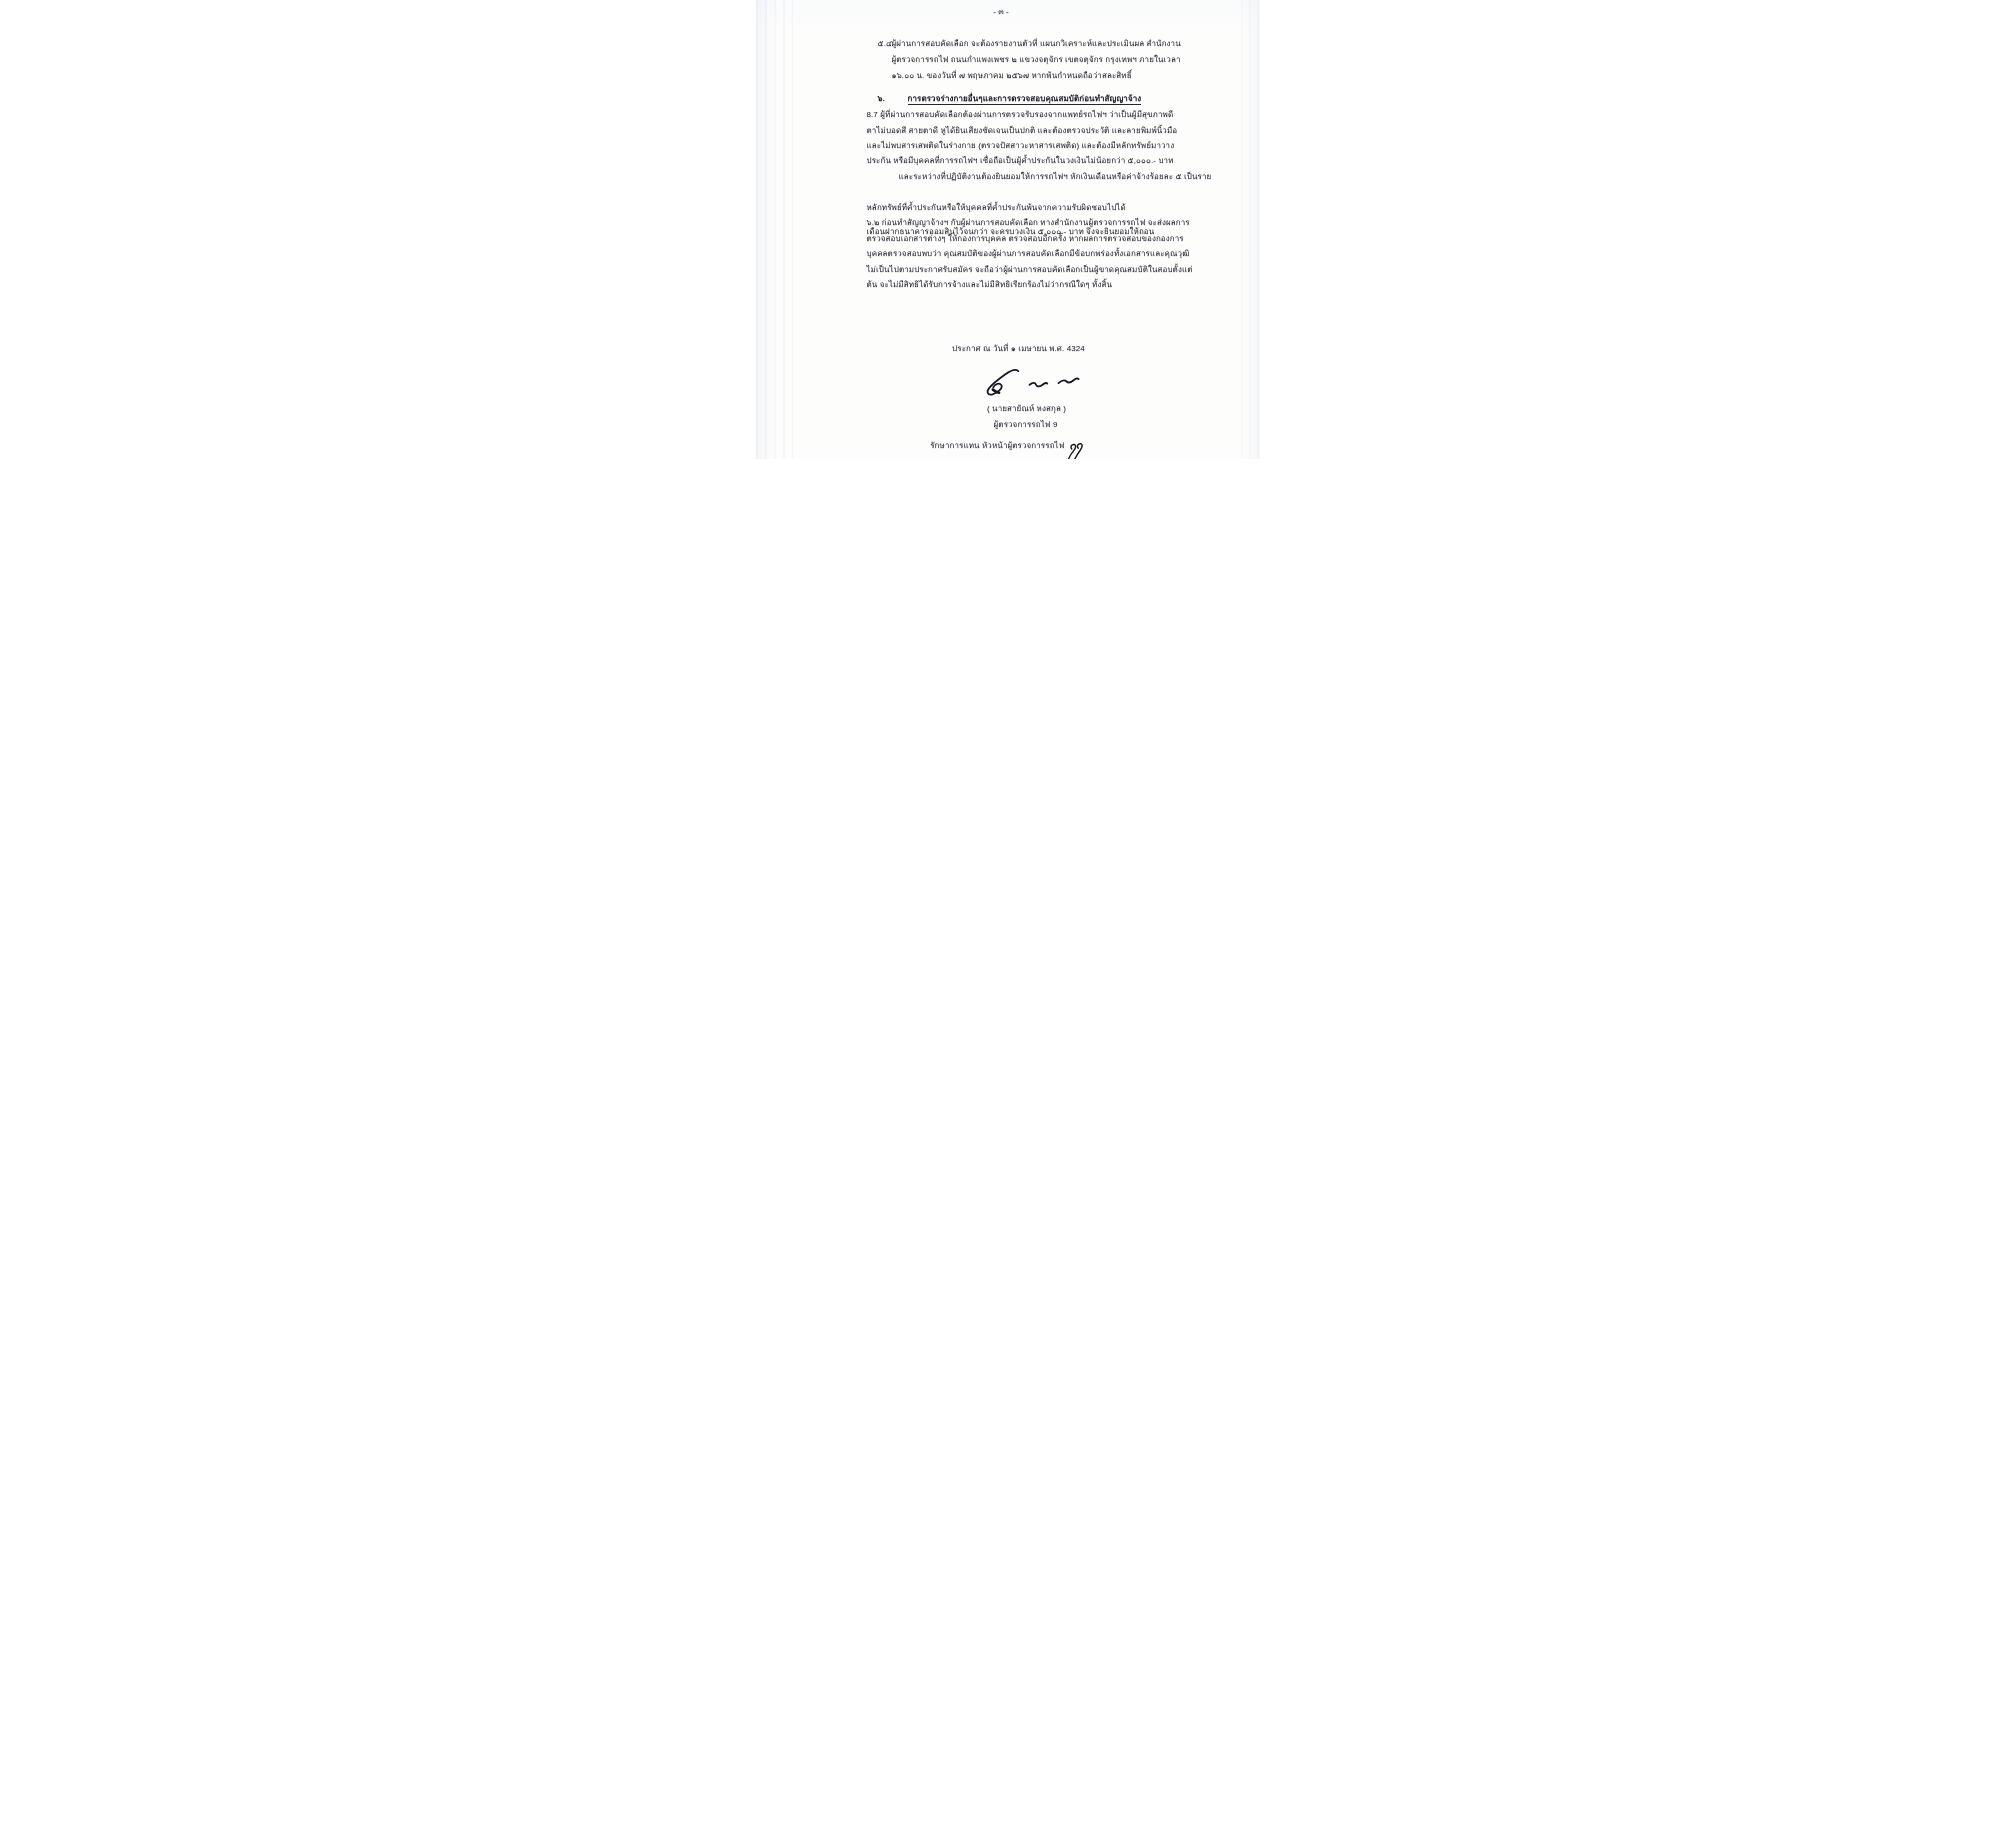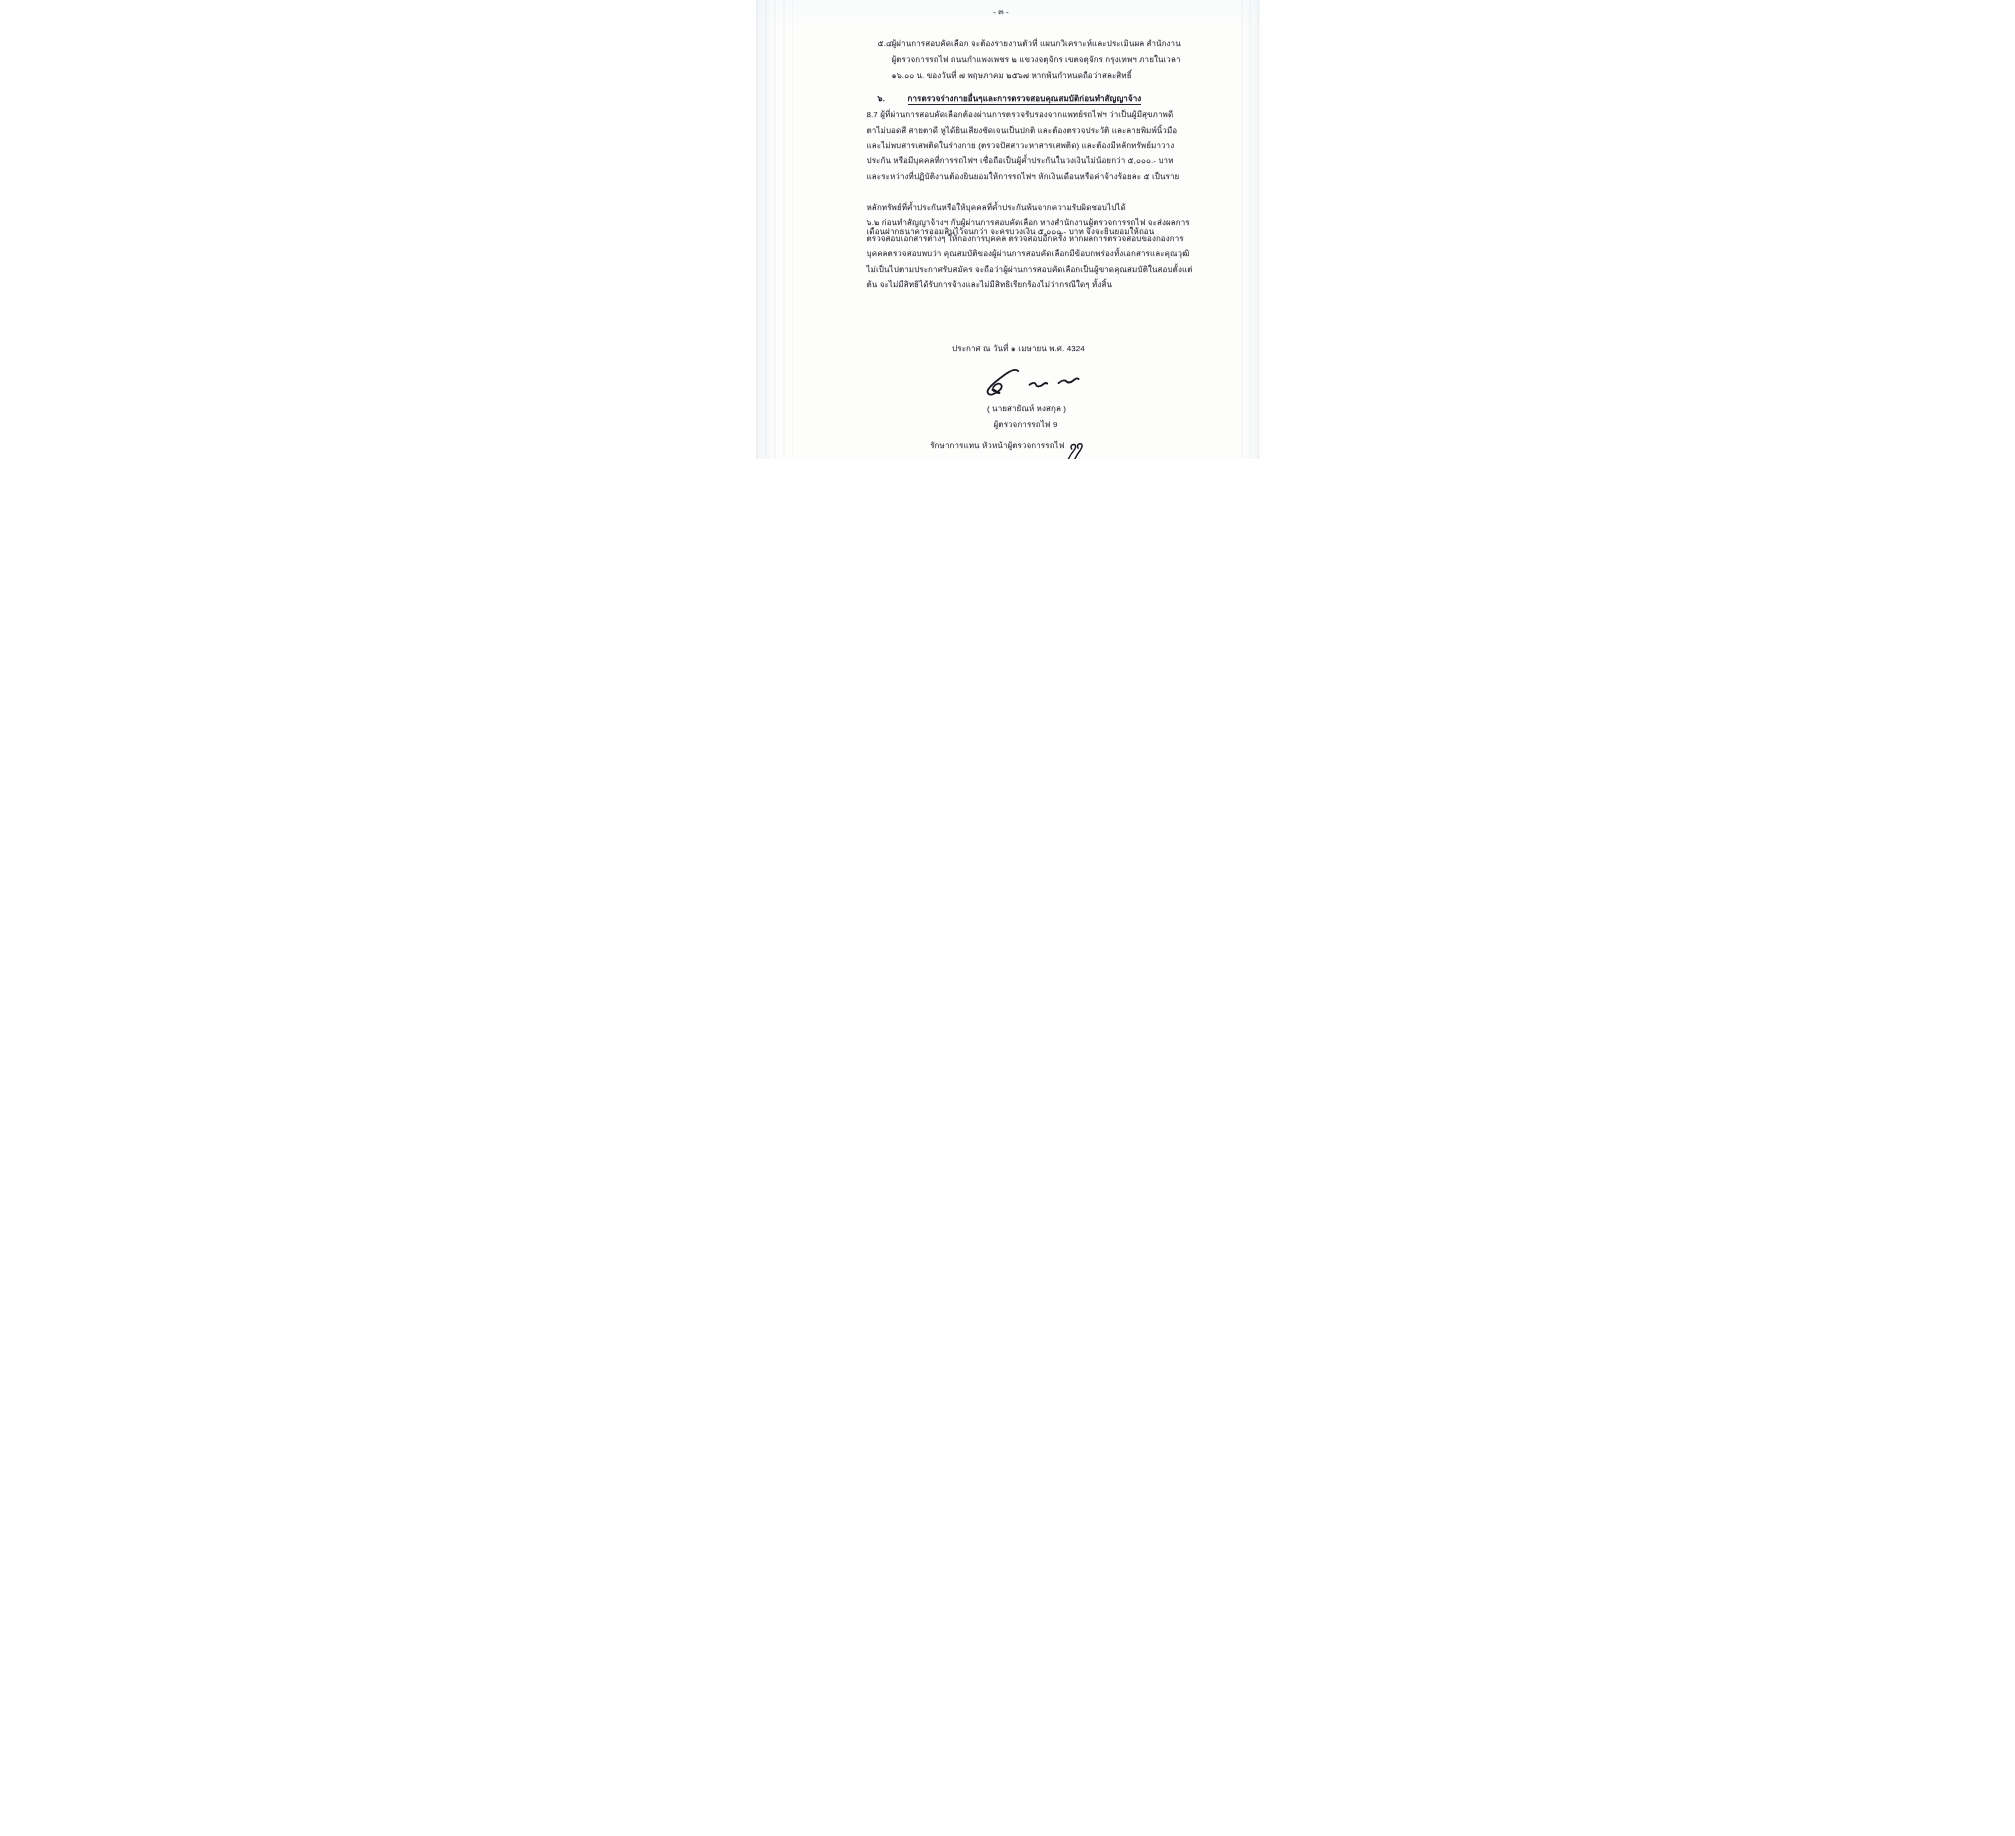--- a/index.html
+++ b/index.html
@@ -54,21 +54,21 @@
     border-bottom: 1.1px solid #2a2430;
     padding-bottom: 0.8px;
   }
 
   
   .body-line { left: 111px; }
   .bl-0  { top: 110px; }
   .bl-1  { top: 126px; }
   .bl-2  { top: 141px; text-align: right; }
   .bl-3  { top: 156px; text-align: center; }
-  .bl-4  { top: 172px; }
+  .bl-4  { top: 172px; margin-left: 32px; }
   .bl-5  { top: 193px; margin-top: 34px; }
   .bl-6  { top: 203px; }
   .bl-7  { top: 218px; }
   .bl-8  { top: 234px; }
   .bl-9  { top: 249px; }
   .bl-10 { top: 265px; }
   .bl-11 { top: 280px; }
 
   
   .announce-date { top: 344px; left: 133px; width: 260px; text-align: center; }

